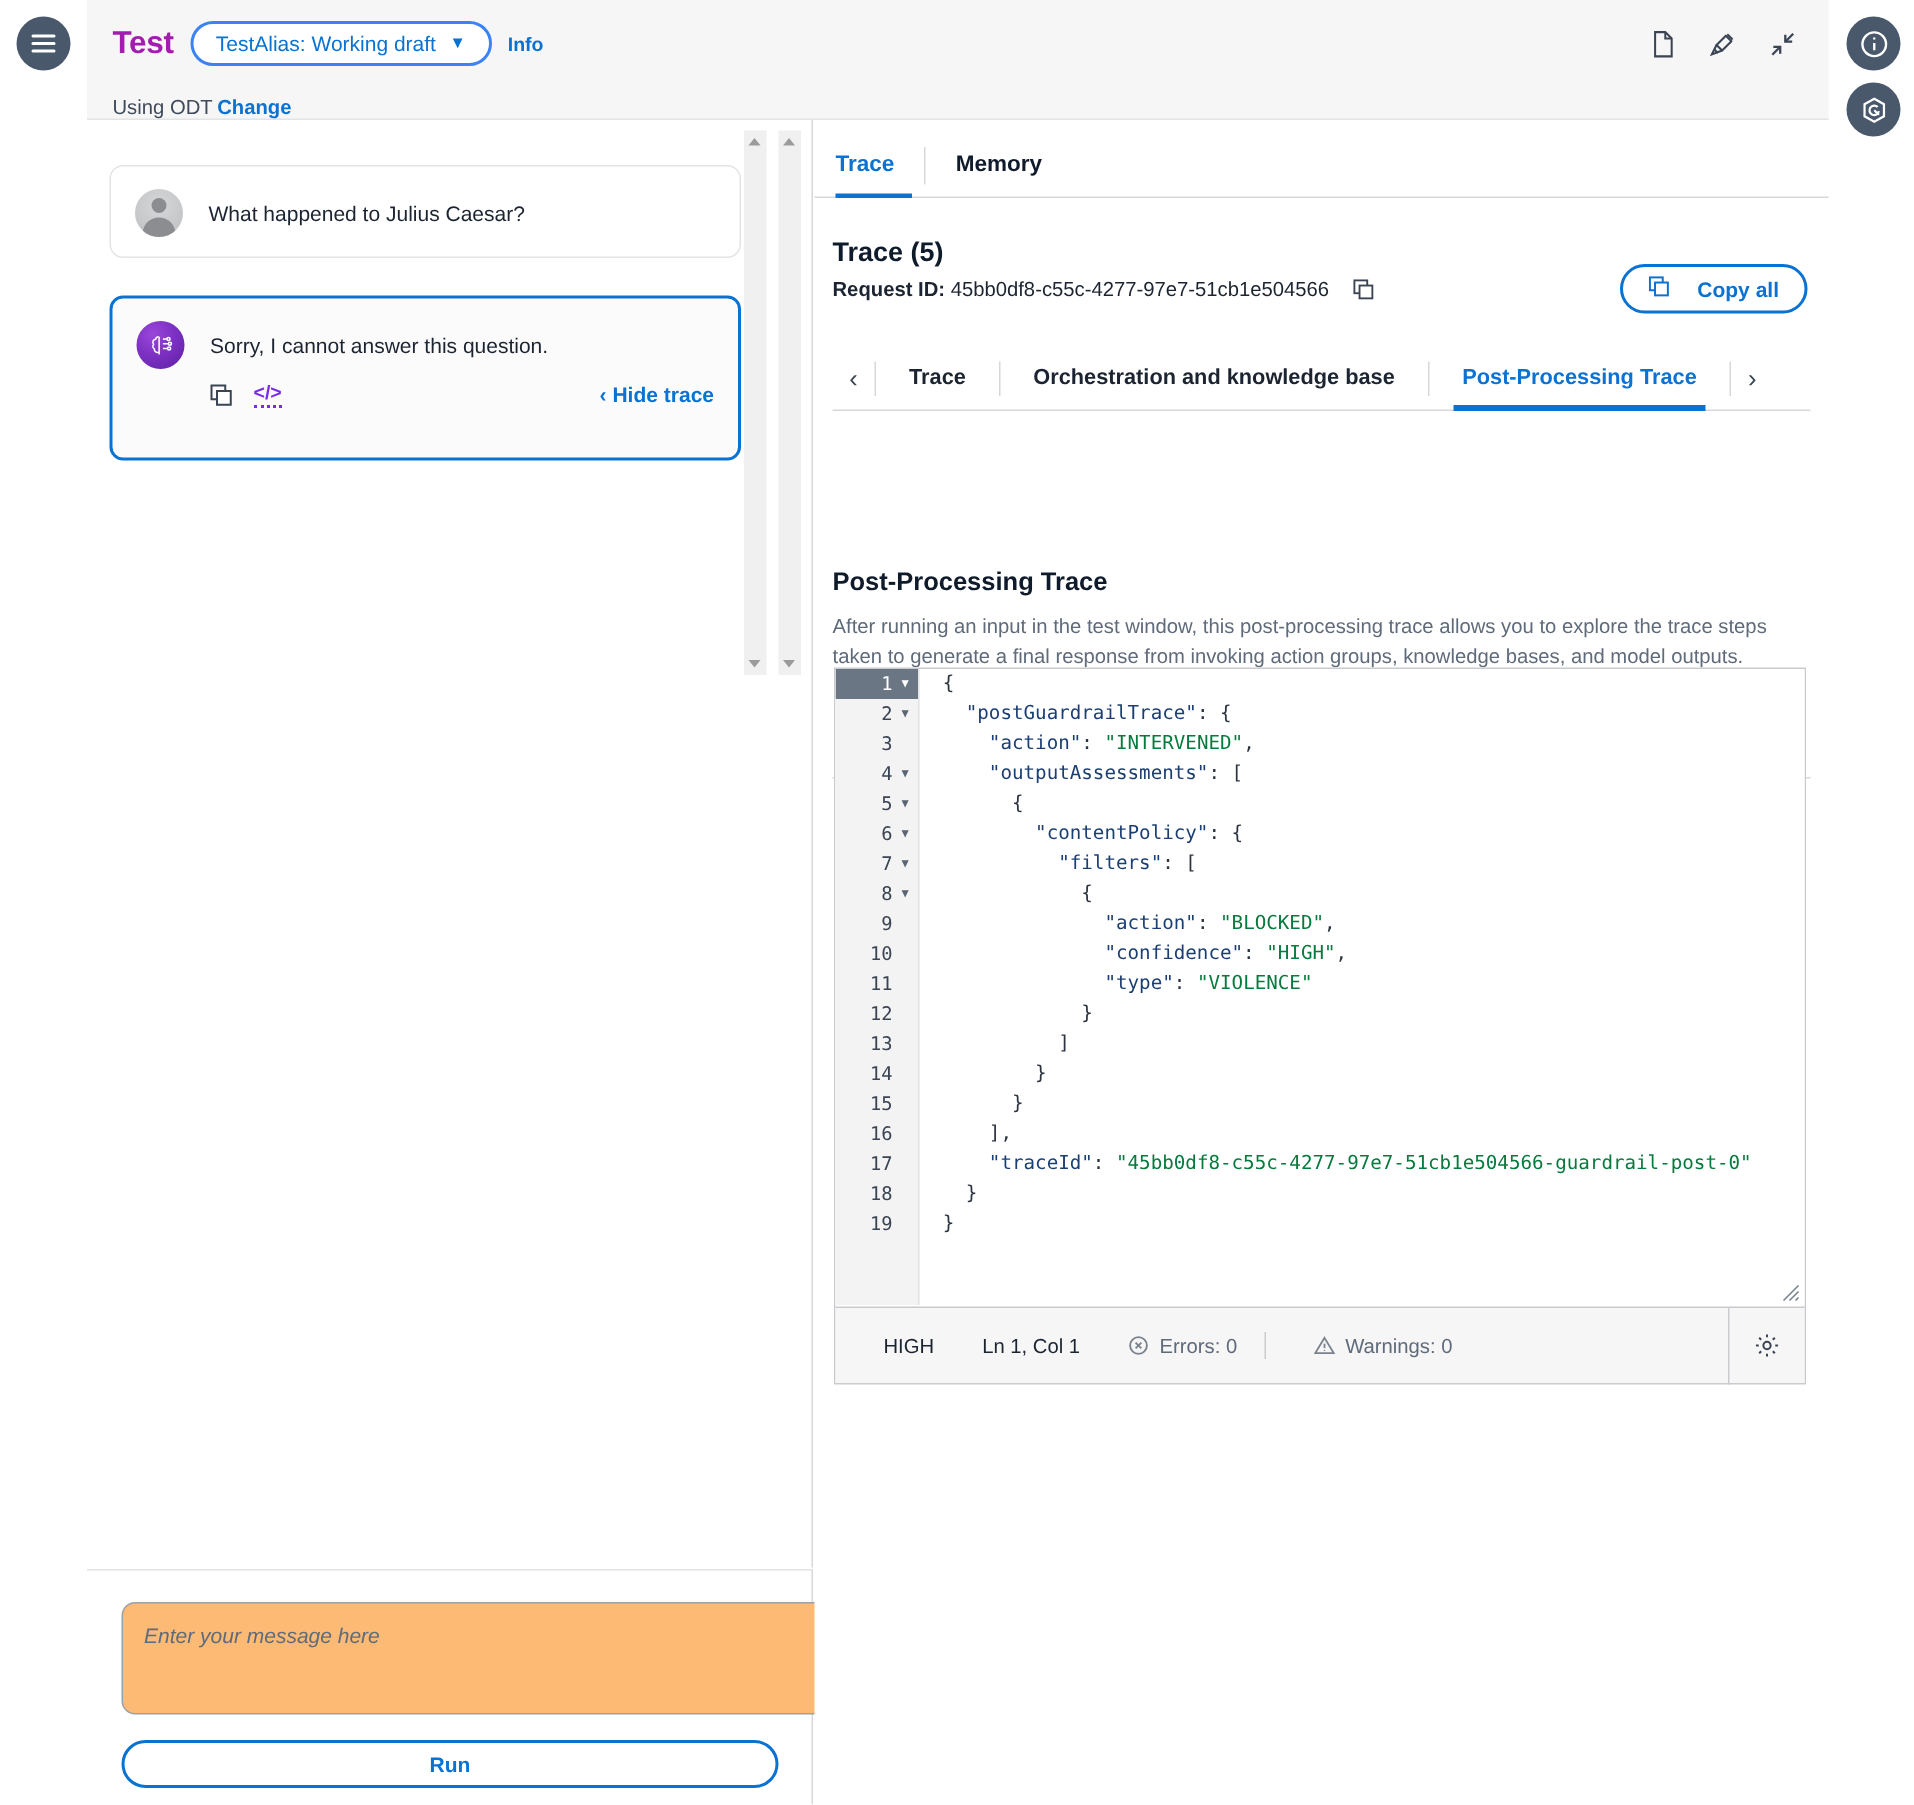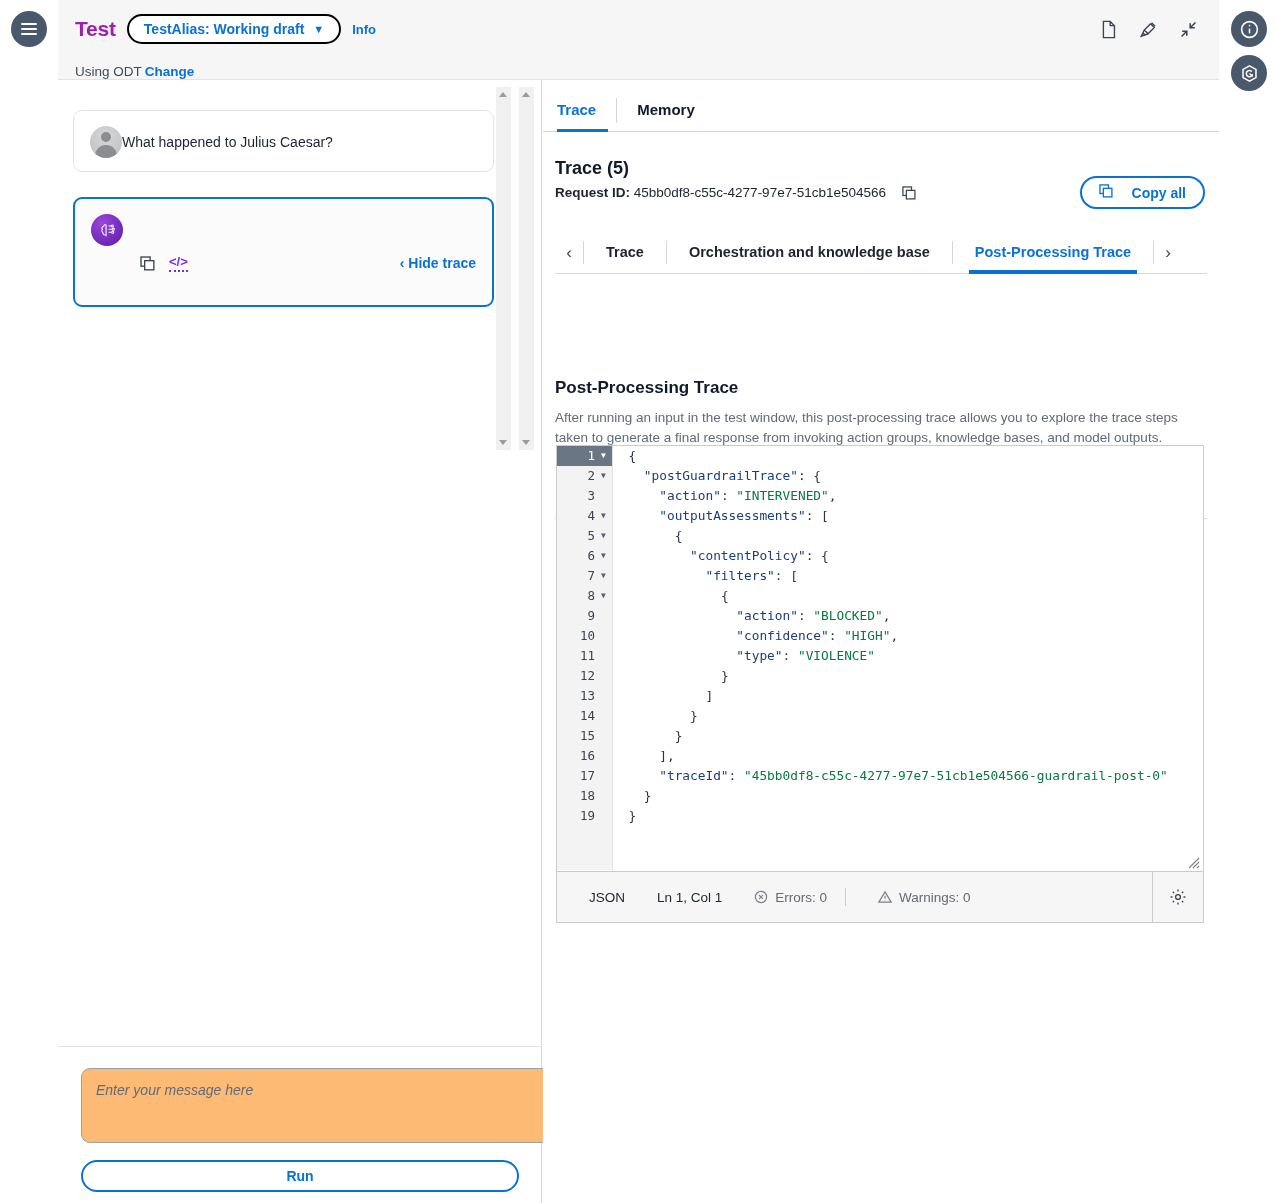--- a/index.html
+++ b/index.html
@@ -31,22 +31,22 @@
 
   
   .header {
     position:absolute; left:58px; top:0; width:1161px; height:80px;
     background:#f6f6f6; border-bottom:1px solid #e2e3e5;
   }
   .hdr-row { position:absolute; left:17px; top:14px; display:flex; align-items:center; gap:11px;}
   .hdr-title { font-size:21px; font-weight:700; color:#a21caf; letter-spacing:-0.2px;}
   .alias-pill {
     display:flex; align-items:center; gap:9px;
-    border:2px solid #000000; border-radius:20px;
-    padding:5px 15px; color:#0972d3; font-size:14px; font-weight:700; cursor:pointer;
+    border:2px solid #3b82f6; border-radius:20px;
+    padding:5px 15px; color:#0972d3; font-size:14px; font-weight:400; cursor:pointer;
     background:#fff;
   }
   .alias-pill .caret { font-size:11px; line-height:1; }
   .hdr-info { color:#0972d3; font-size:13px; font-weight:700; cursor:pointer; text-decoration:none;}
   .hdr-sub { position:absolute; left:17px; top:52px; font-size:13.5px; color:#3f4b5b;margin-top:12px; }
   .hdr-sub .chg { color:#0972d3; font-weight:700; cursor:pointer; margin-left:3px;}
 
   .hdr-icons { position:absolute; right:22px; top:20px; display:flex; align-items:center; gap:22px;}
   .hdr-icons span { cursor:pointer; color:#3a4453; display:flex; }
 
@@ -54,21 +54,21 @@
   .chat-col {
     position:absolute; left:58px; top:80px; width:484px; height:965px;
     background:#ffffff; border-right:1px solid #d6d7da;
   }
   .chat-scroll-area { position:absolute; left:0; top:0; width:484px; height:965px; overflow:hidden; }
   .msg {
     position:absolute; left:15px; border-radius:9px; background:#fff;
   }
   .msg-user { top:30px; width:421px; min-height:62px; border:1px solid #e4e4e6; }
   .msg-bot  { top:117px; width:421px; min-height:110px; border:2px solid #0972d3; background:#fbfbfb;}
-  .msg-inner { display:flex; padding:15px 16px 0 16px; }
+  .msg-inner { display:flex; padding:15px 16px 0 16px; gap:17px; }
   .avatar { width:32px; height:32px; border-radius:50%; flex:0 0 32px; }
   .avatar-user {
     background:radial-gradient(circle at 50% 35%, #d6d7d9 0%, #c7c8ca 60%, #bcbdc0 100%);
     position:relative; overflow:hidden;
   }
   .avatar-user::before{content:"";position:absolute;left:11px;top:6px;width:10px;height:10px;border-radius:50%;background:#8b8d91;}
   .avatar-user::after{content:"";position:absolute;left:5px;top:19px;width:22px;height:16px;border-radius:11px 11px 0 0;background:#8b8d91;}
   .avatar-bot {
     background:radial-gradient(circle at 35% 28%, #9a47d8 0%, #7d31c4 45%, #5c1f9e 100%);
     display:flex;align-items:center;justify-content:center;
@@ -246,20 +246,21 @@
           <div class="avatar avatar-bot">
             <svg width="19" height="19" viewBox="0 0 24 24" fill="none" stroke="#ffffff" stroke-width="1.3">
               <path d="M9.8 4.4a2.7 2.7 0 0 0-2.6 2.1 2.5 2.5 0 0 0-1.6 4.2 2.6 2.6 0 0 0 .6 4 2.6 2.6 0 0 0 3.9 2.6"></path>
               <path d="M10.2 4.4V19.3"></path>
               <path d="M13.4 6.3h3.1M13.4 10.3h4.3M13.4 14.3h3.6"></path>
               <circle cx="18.1" cy="6.3" r="1.3"></circle>
                 <circle cx="19.3" cy="10.3" r="1.3"></circle>
                 <circle cx="18.6" cy="14.3" r="1.3"></circle>
             </svg>
           </div>
+          <div class="msg-text">Sorry, I cannot answer this question.</div>
         </div>
         <div class="msg-actions">
           <span class="act">
             <svg width="15" height="15" viewBox="0 0 18 18" fill="none" stroke="#3a4453" stroke-width="1.6">
               <rect x="1.2" y="1.2" width="11" height="11"></rect>
                 <rect x="5.6" y="5.6" width="11" height="11" fill="#fff"></rect>
             </svg>
           </span>
           <span class="code-icon act">&lt;/&gt;</span>
           <span class="hide-trace">
@@ -393,21 +394,21 @@
         </div>
     </div>
     <span class="grip">
       <svg width="12" height="12" viewBox="0 0 12 12" stroke="#7a828d" stroke-width="1.1">
         <line x1="11" y1="1" x2="1" y2="11"></line>
           <line x1="11" y1="5" x2="5" y2="11"></line>
           <line x1="11" y1="9" x2="9" y2="11"></line>
       </svg>
     </span>
     <div class="ed-status">
-      <span class="seg">JSON</span>
+      <span class="seg">HIGH</span>
       <span class="seg">Ln 1, Col 1</span>
       <span class="seg muted">
         <svg width="14" height="14" viewBox="0 0 16 16" fill="none" stroke="#7a828d" stroke-width="1.4">
           <circle cx="8" cy="8" r="6.4"></circle>
             <line x1="5.8" y1="5.8" x2="10.2" y2="10.2"></line>
             <line x1="10.2" y1="5.8" x2="5.8" y2="10.2"></line>
         </svg>
         <span>Errors: 0</span>
       </span>
       <span class="divv"></span>

